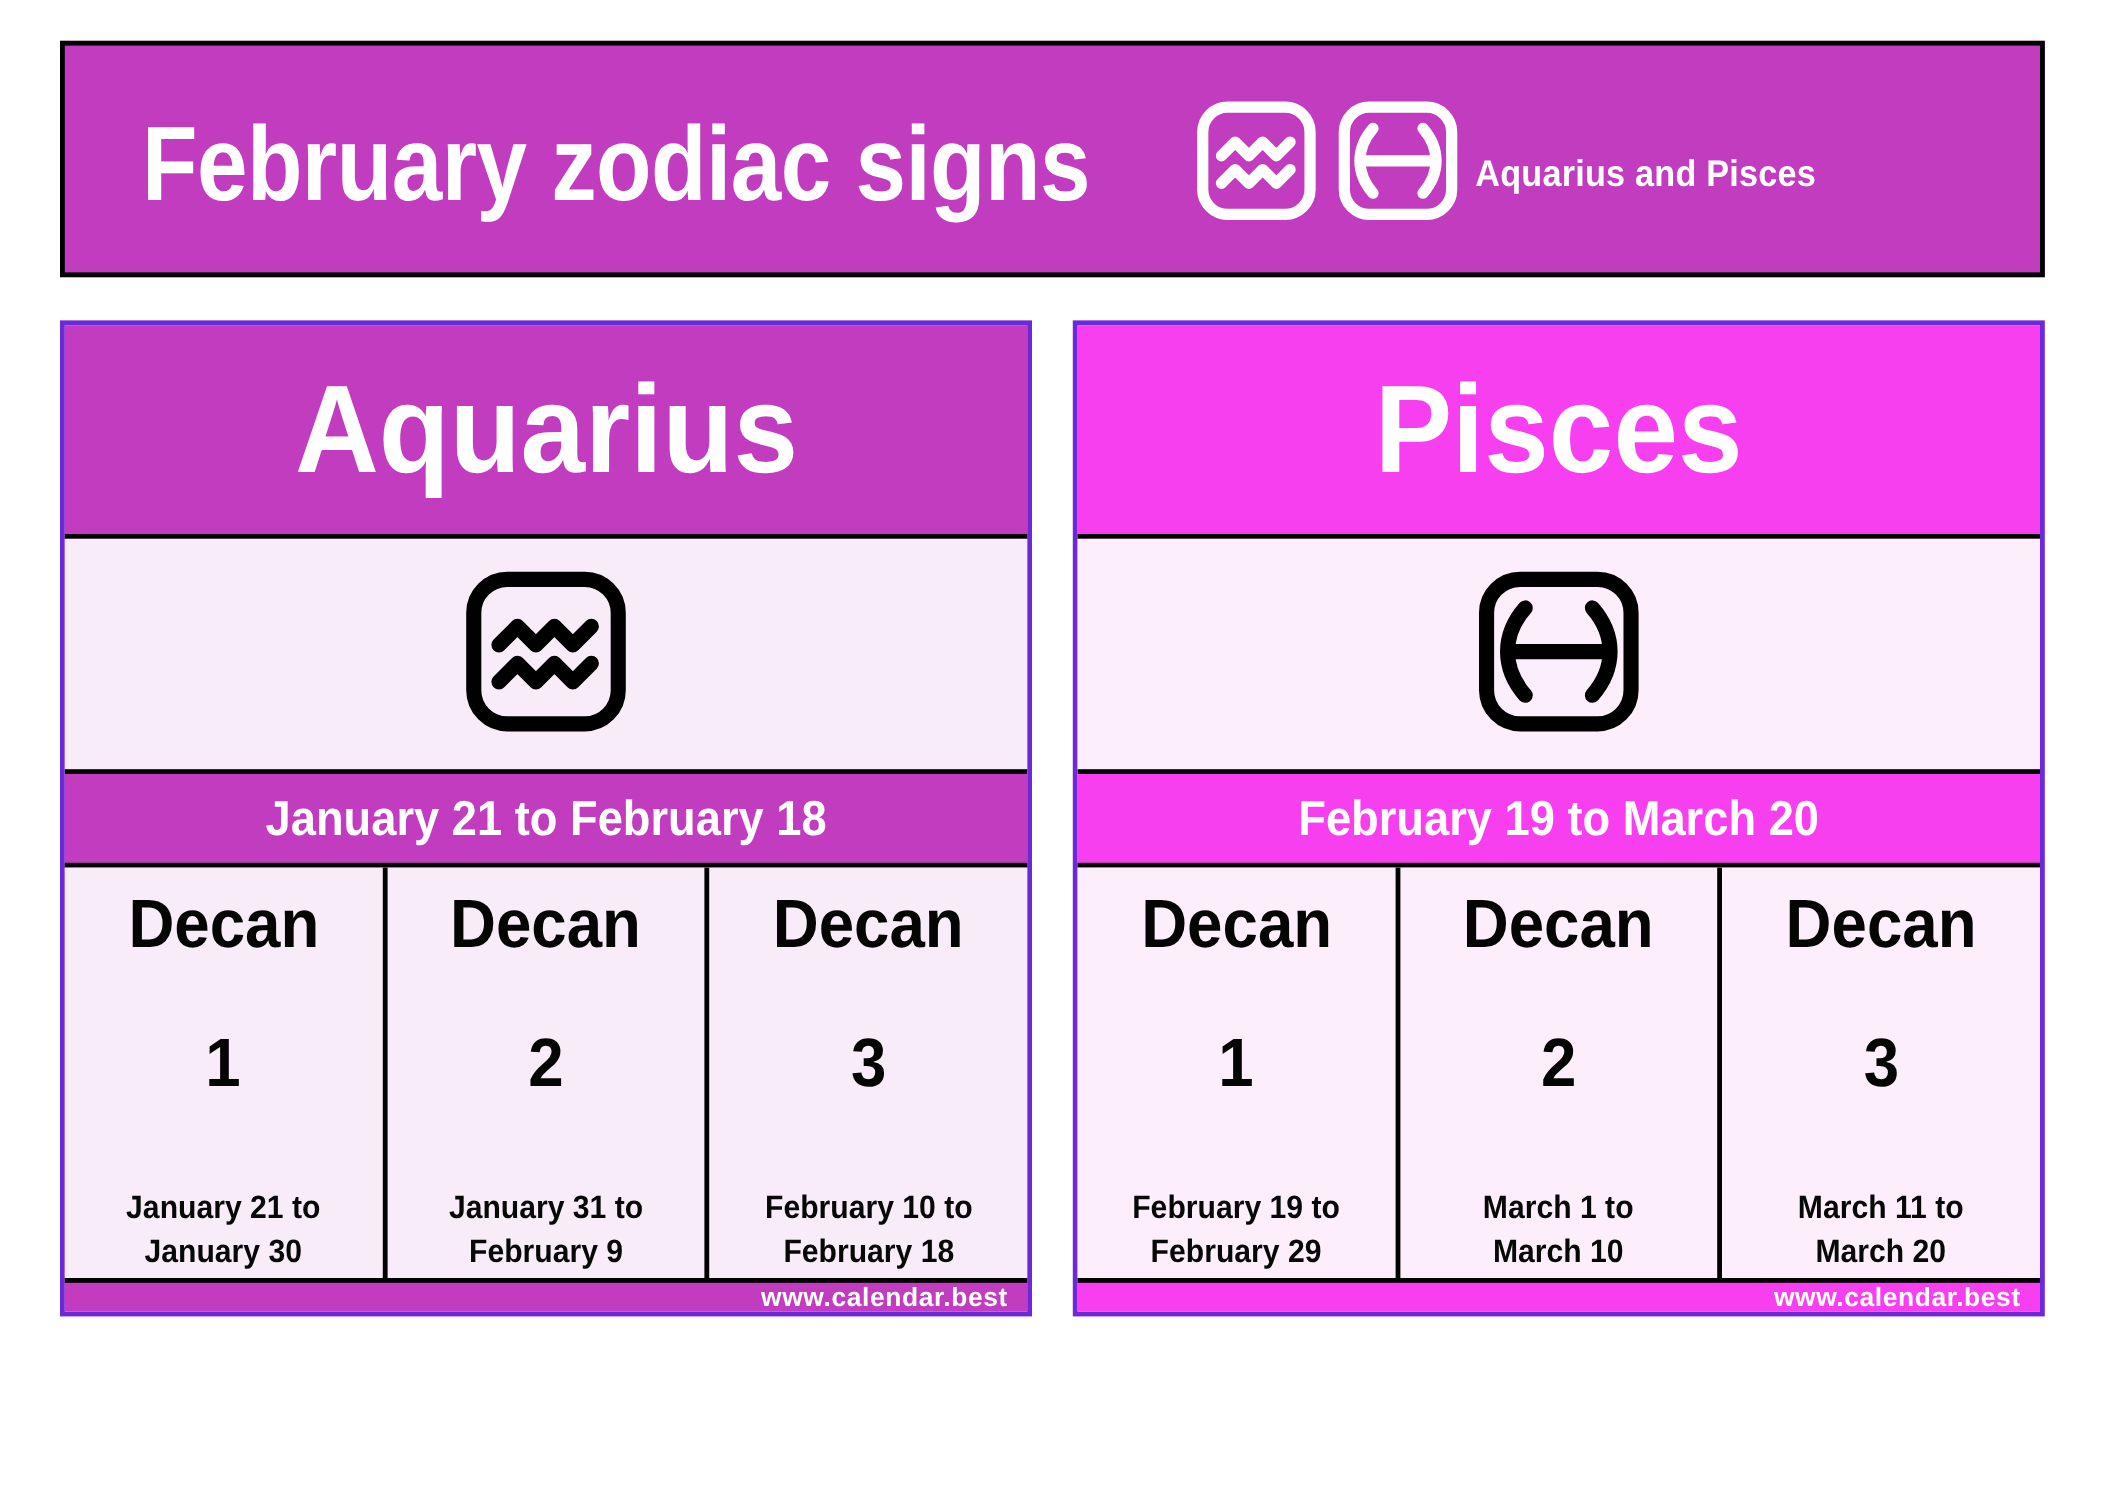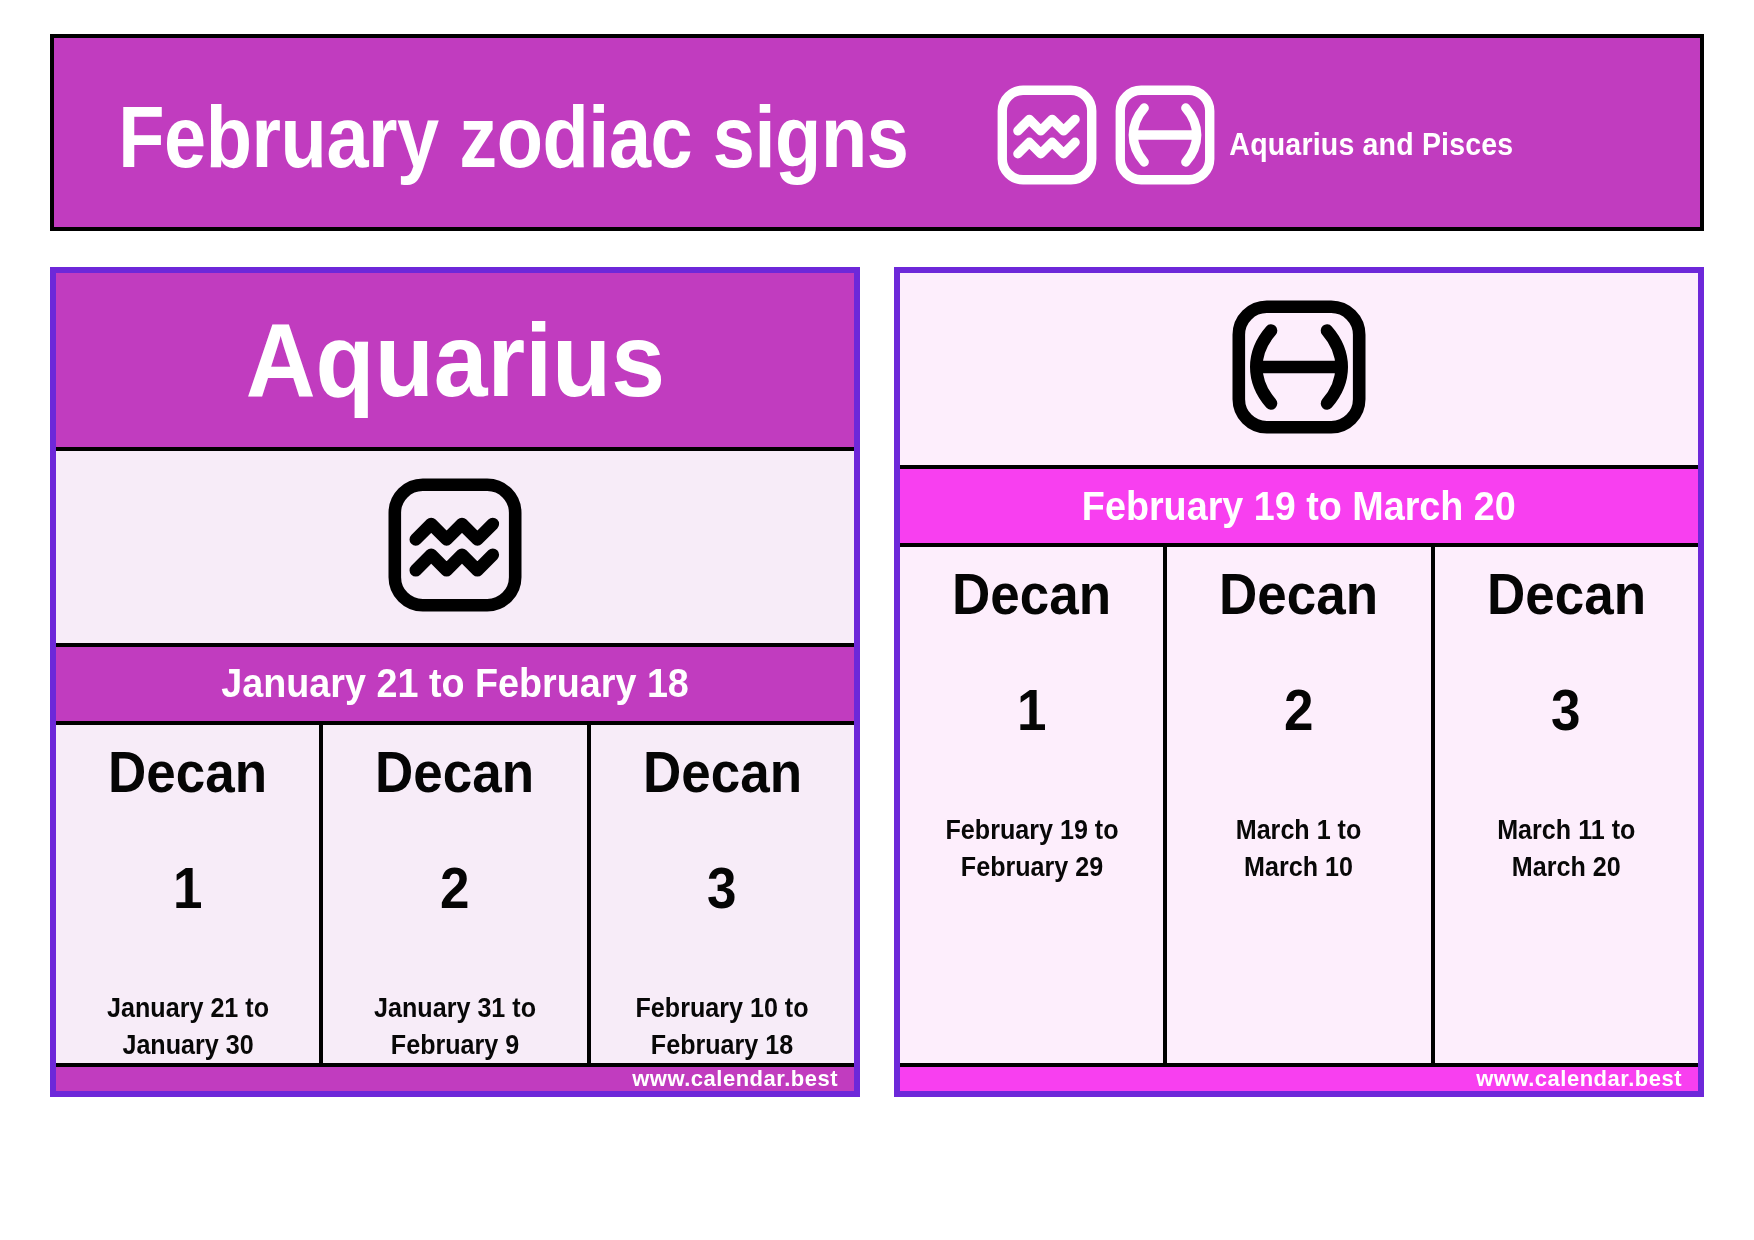--- a/index.html
+++ b/index.html
@@ -57,21 +57,21 @@
 
   
   .panels {
     display: flex;
     gap: 34px;
     margin-top: 36px;
     height: 830px;
   }
   .panel {
     flex: 1;
-    border: 6px solid #6d28d9;
+    border: 4px solid #6d28d9;
     display: flex;
     flex-direction: column;
     background: #f8ecf8;
   }
   .panel-name {
     height: 178px;
     display: flex;
     align-items: center;
     justify-content: center;
     border-bottom: 4px solid #000000;
@@ -229,20 +229,23 @@
           <div class="decan-range">February 10 to
 February 18</div>
         </div>
       </div>
       <div class="panel-footer" style="background: rgb(193, 60, 191);">
         <span>www.calendar.best</span>
       </div>
     </div>
 
     <div class="panel">
+      <div class="panel-name" style="background: rgb(248, 63, 240);">
+        <span>Pisces</span>
+      </div>
       <div class="panel-symbol" style="background: rgb(253, 238, 252);">
         <span>
           <svg width="140" height="140" viewBox="0 0 100 100" aria-hidden="true">
             <rect x="7" y="7" width="86" height="86" rx="20" ry="20" fill="none" stroke="#000000" stroke-width="9"></rect>
             <path d="M30 24 C16 40 16 60 30 76" fill="none" stroke="#000000" stroke-width="9" stroke-linecap="round"></path>
             <path d="M70 24 C84 40 84 60 70 76" fill="none" stroke="#000000" stroke-width="9" stroke-linecap="round"></path>
             <line x1="22" y1="50" x2="78" y2="50" stroke="#000000" stroke-width="9" stroke-linecap="round"></line>
           </svg>
         </span>
       </div>

